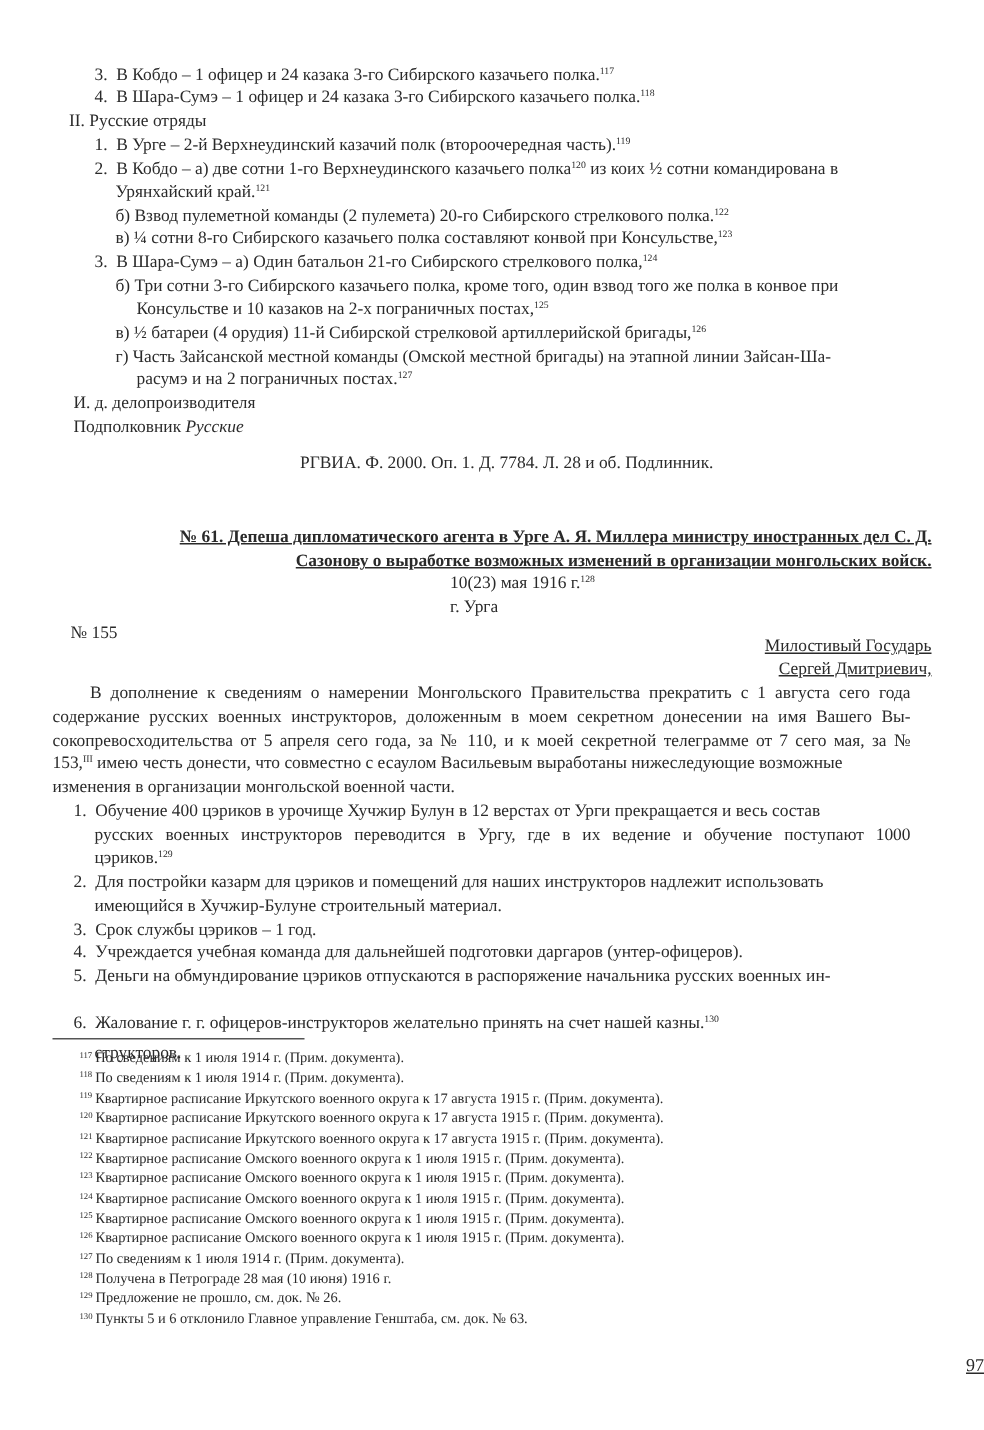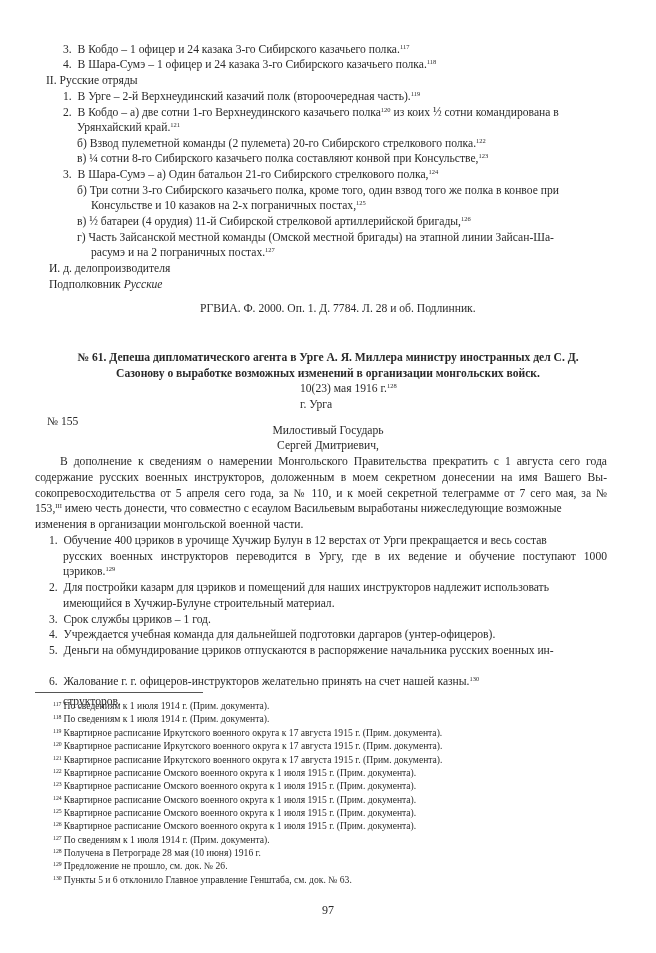--- a/index.html
+++ b/index.html
@@ -7,21 +7,21 @@
          font-family: "Liberation Serif", "DejaVu Serif", serif; color: #2a2a2a; }
   .page { position: absolute; left: 0; top: 0; width: 656px; height: 953px; }
   .line { position: absolute; font-size: 11.6px; line-height: 15px; white-space: nowrap; }
   .just { white-space: normal; text-align: justify; text-align-last: justify; }
   sup { font-size: 6.5px; vertical-align: 4px; line-height: 0; }
   .b { font-weight: bold; }
   .i { font-style: italic; }
   .fn { position: absolute; font-size: 9.6px; line-height: 13px; white-space: nowrap; left: 53px; }
   .fn sup { font-size: 5.8px; vertical-align: 3px; margin-right: 2px; }
   .rule { position: absolute; left: 35px; top: 692px; width: 168px; height: 1px; background: #555; }
-  .center { text-align: center; }
+  .center { text-align: right; text-decoration: underline; }
   .right { text-align: left; }
 </style>
 </head>
 <body>
 
 <div class="page">
 
   <div class="line" style="left:63px; top:42px;">
     <span>3.</span>&nbsp;
     <span>В Кобдо – 1 офицер и 24 казака 3-го Сибирского казачьего полка.</span><sup>117</sup>

